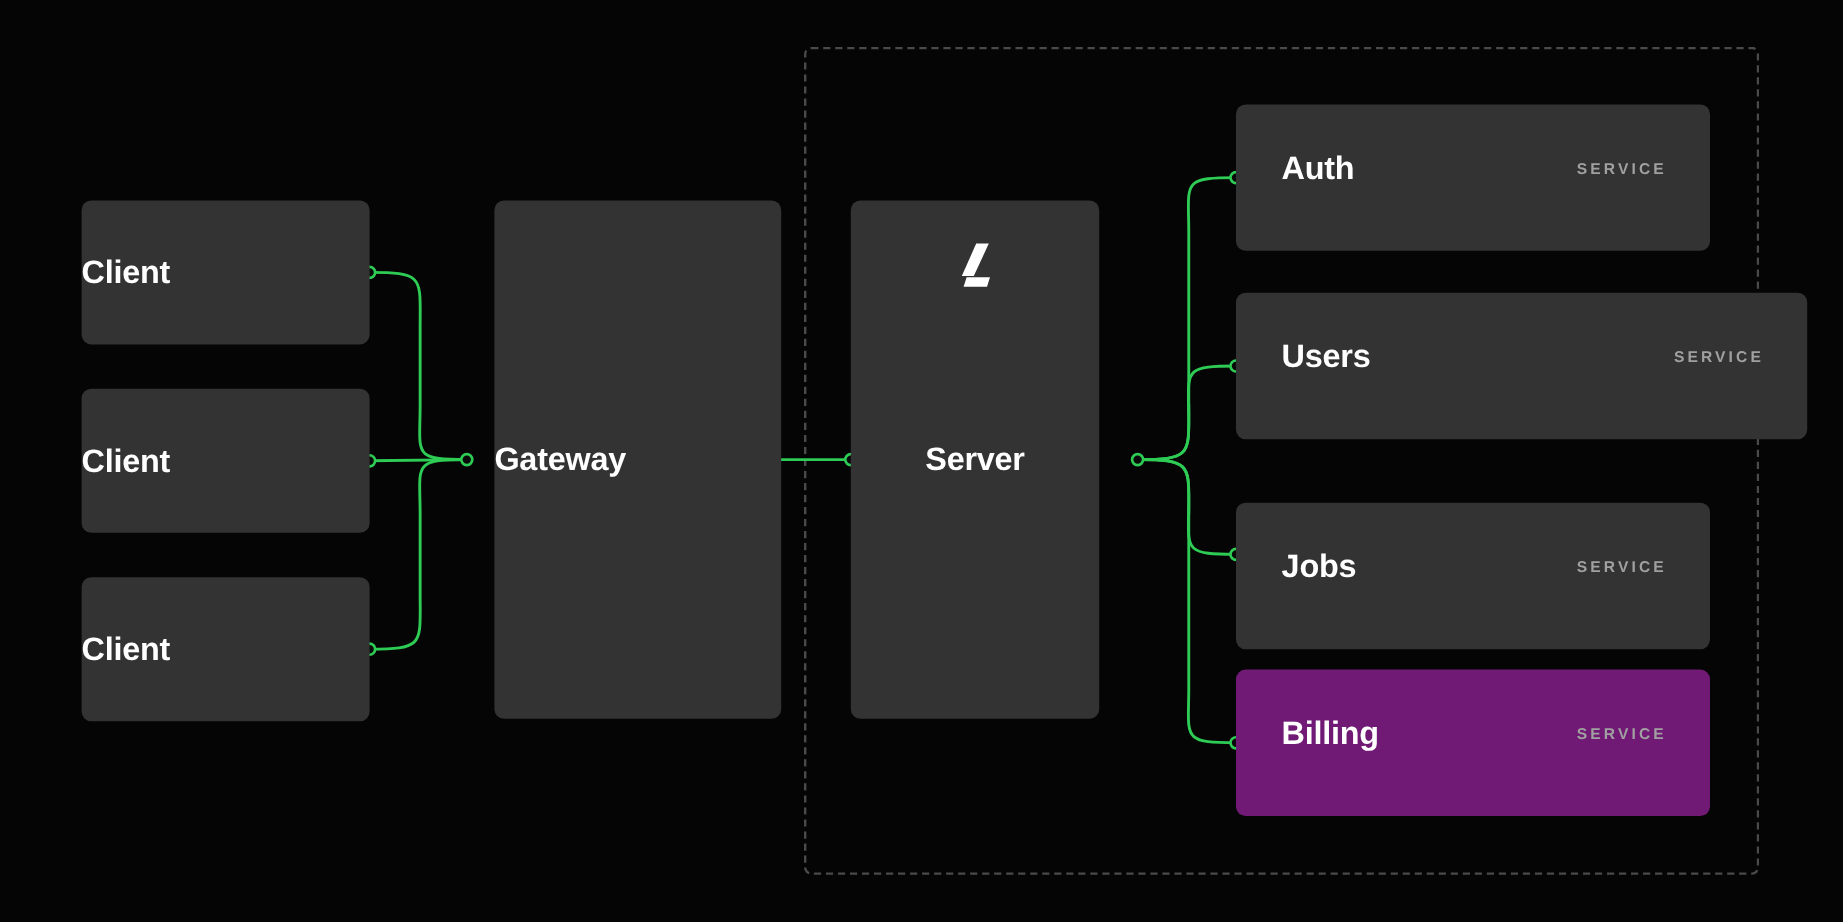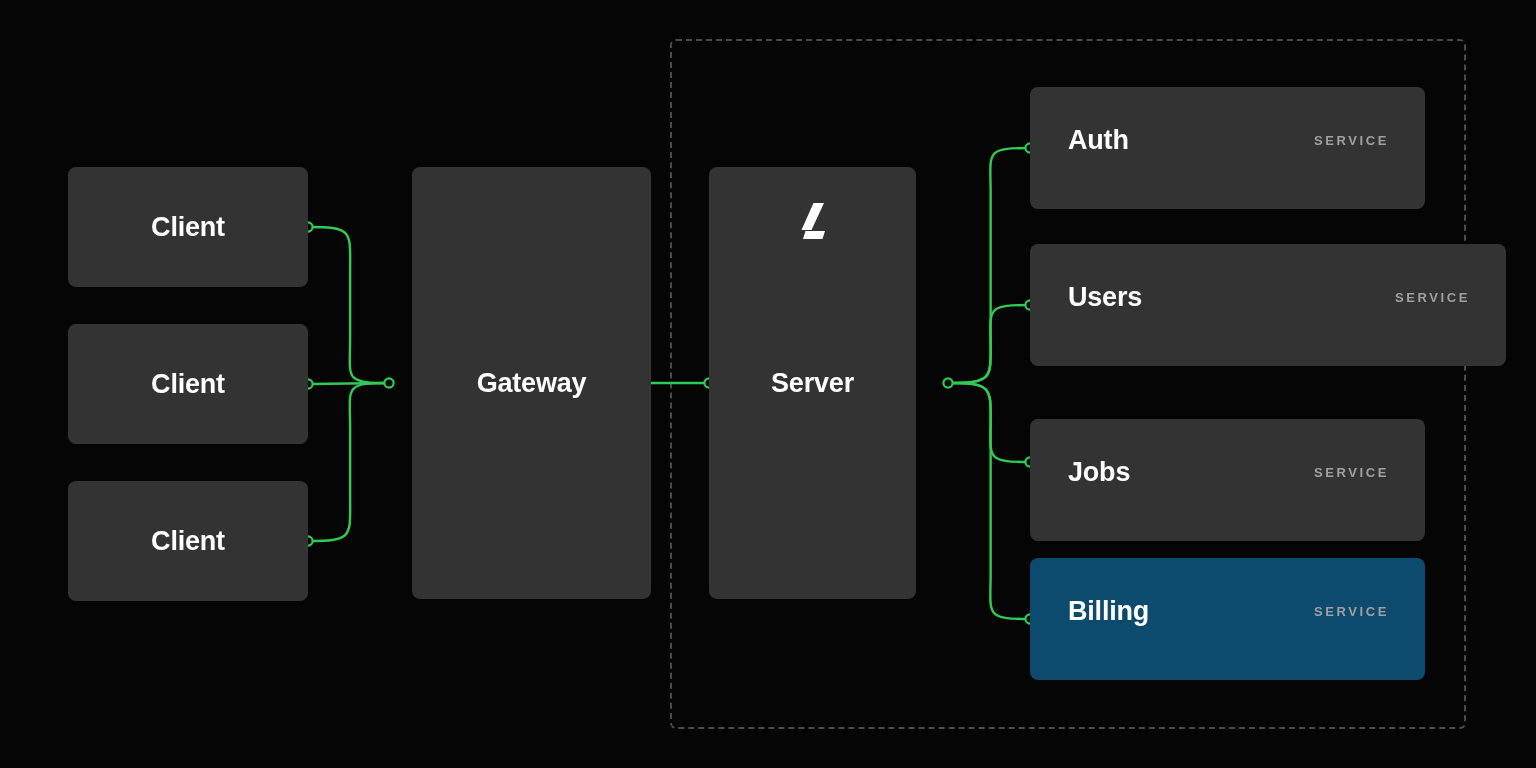--- a/index.html
+++ b/index.html
@@ -43,21 +43,21 @@
   }
 
   
   .node {
     position: absolute;
     background: #333333;
     border-radius: 8px;
     box-sizing: border-box;
     display: flex;
     align-items: center;
-    justify-content: center;
+    justify-content: flex-start;
   }
   .node-label {
     color: #ffffff;
     font-size: 27px;
     font-weight: 700;
     letter-spacing: -0.2px;
     line-height: 1;
   }
 
   .node.client .node-label { font-size: 27px; }
@@ -165,19 +165,19 @@
         <span class="service-tag" style="color: rgb(160, 160, 160);">SERVICE</span>
       </div>
       <div class="service" style="left: 1030px; top: 244px; width: 476px; height: 122px; background: rgb(51, 51, 51); border-radius: 8px;">
         <span class="service-name" style="color: rgb(255, 255, 255);">Users</span>
         <span class="service-tag" style="color: rgb(160, 160, 160);">SERVICE</span>
       </div>
       <div class="service" style="left: 1030px; top: 419px; width: 395px; height: 122px; background: rgb(51, 51, 51); border-radius: 8px;">
         <span class="service-name" style="color: rgb(255, 255, 255);">Jobs</span>
         <span class="service-tag" style="color: rgb(160, 160, 160);">SERVICE</span>
       </div>
-      <div class="service" style="left: 1030px; top: 558px; width: 395px; height: 122px; background: #0c4a6e; border-radius: 8px;">
+      <div class="service" style="left: 1030px; top: 558px; width: 395px; height: 122px; background: #701a75; border-radius: 8px;">
         <span class="service-name" style="color: rgb(255, 255, 255);">Billing</span>
         <span class="service-tag" style="color: rgb(160, 160, 160);">SERVICE</span>
       </div>
     </div>
 
 </div>
 
 </body></html>

